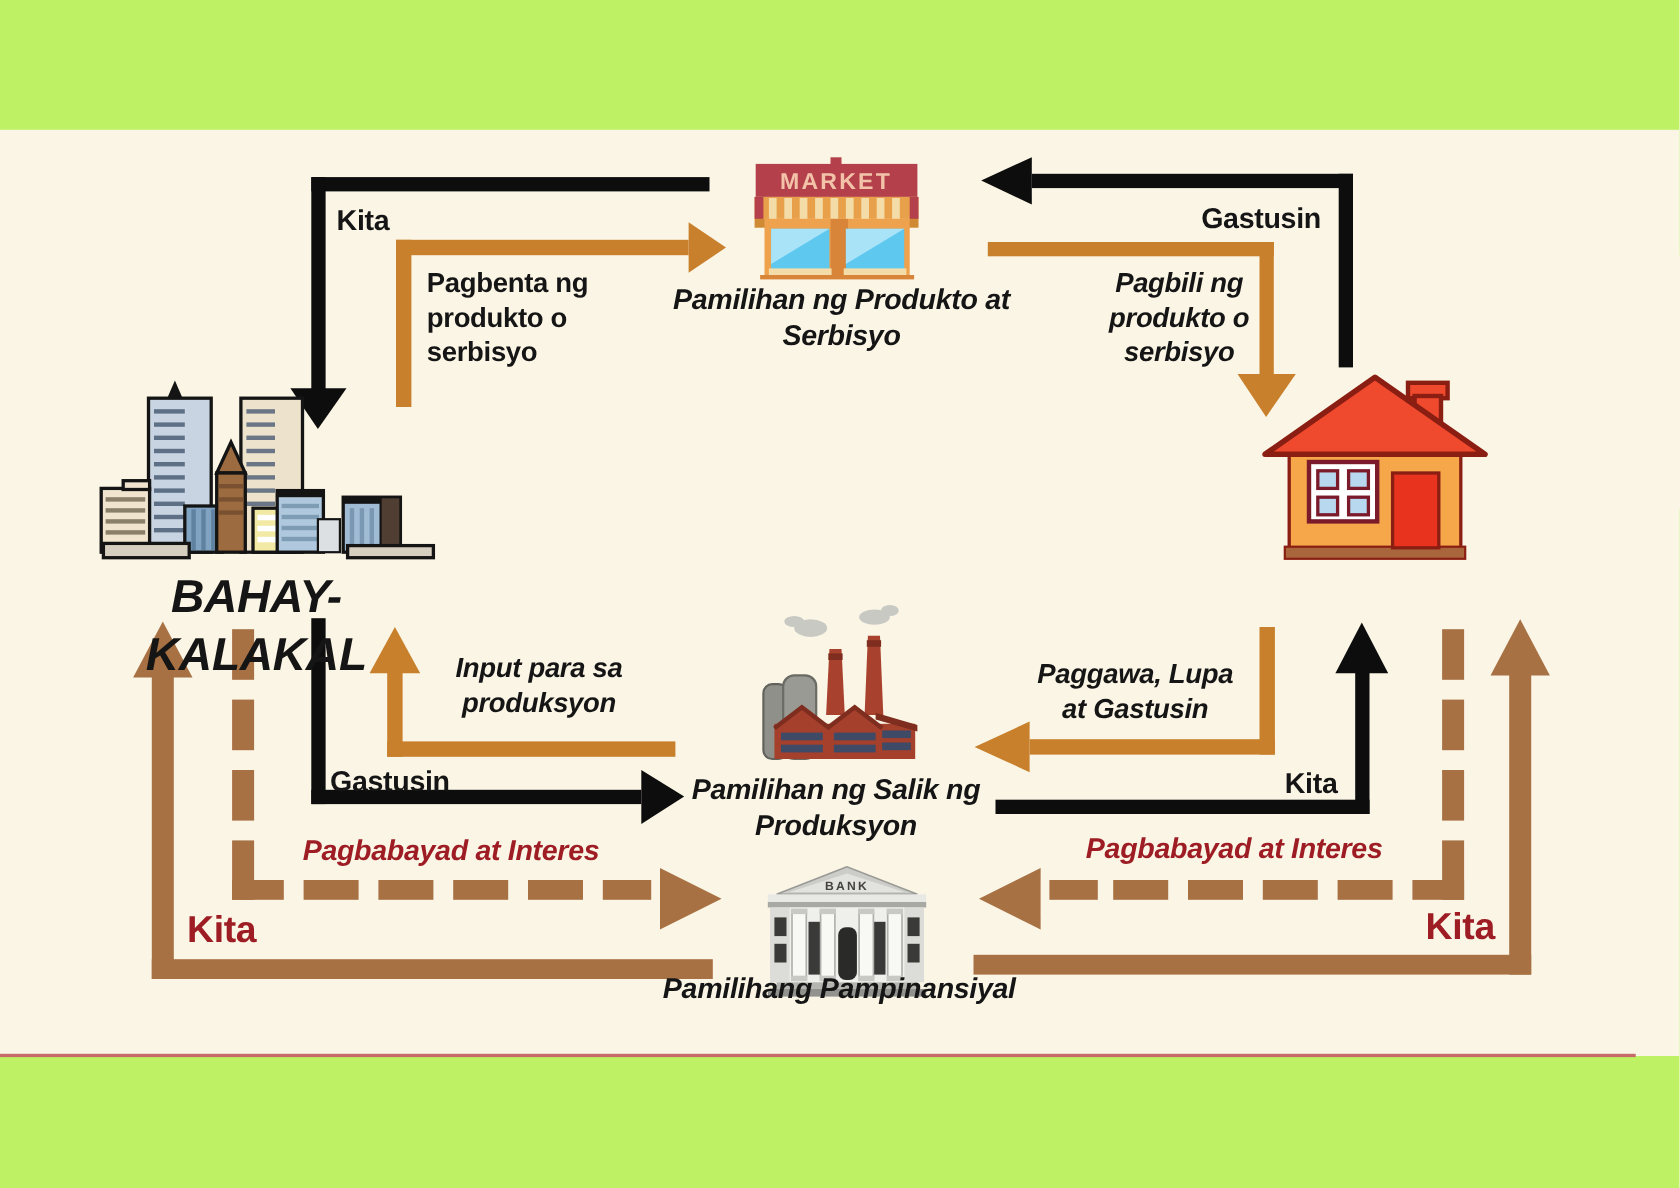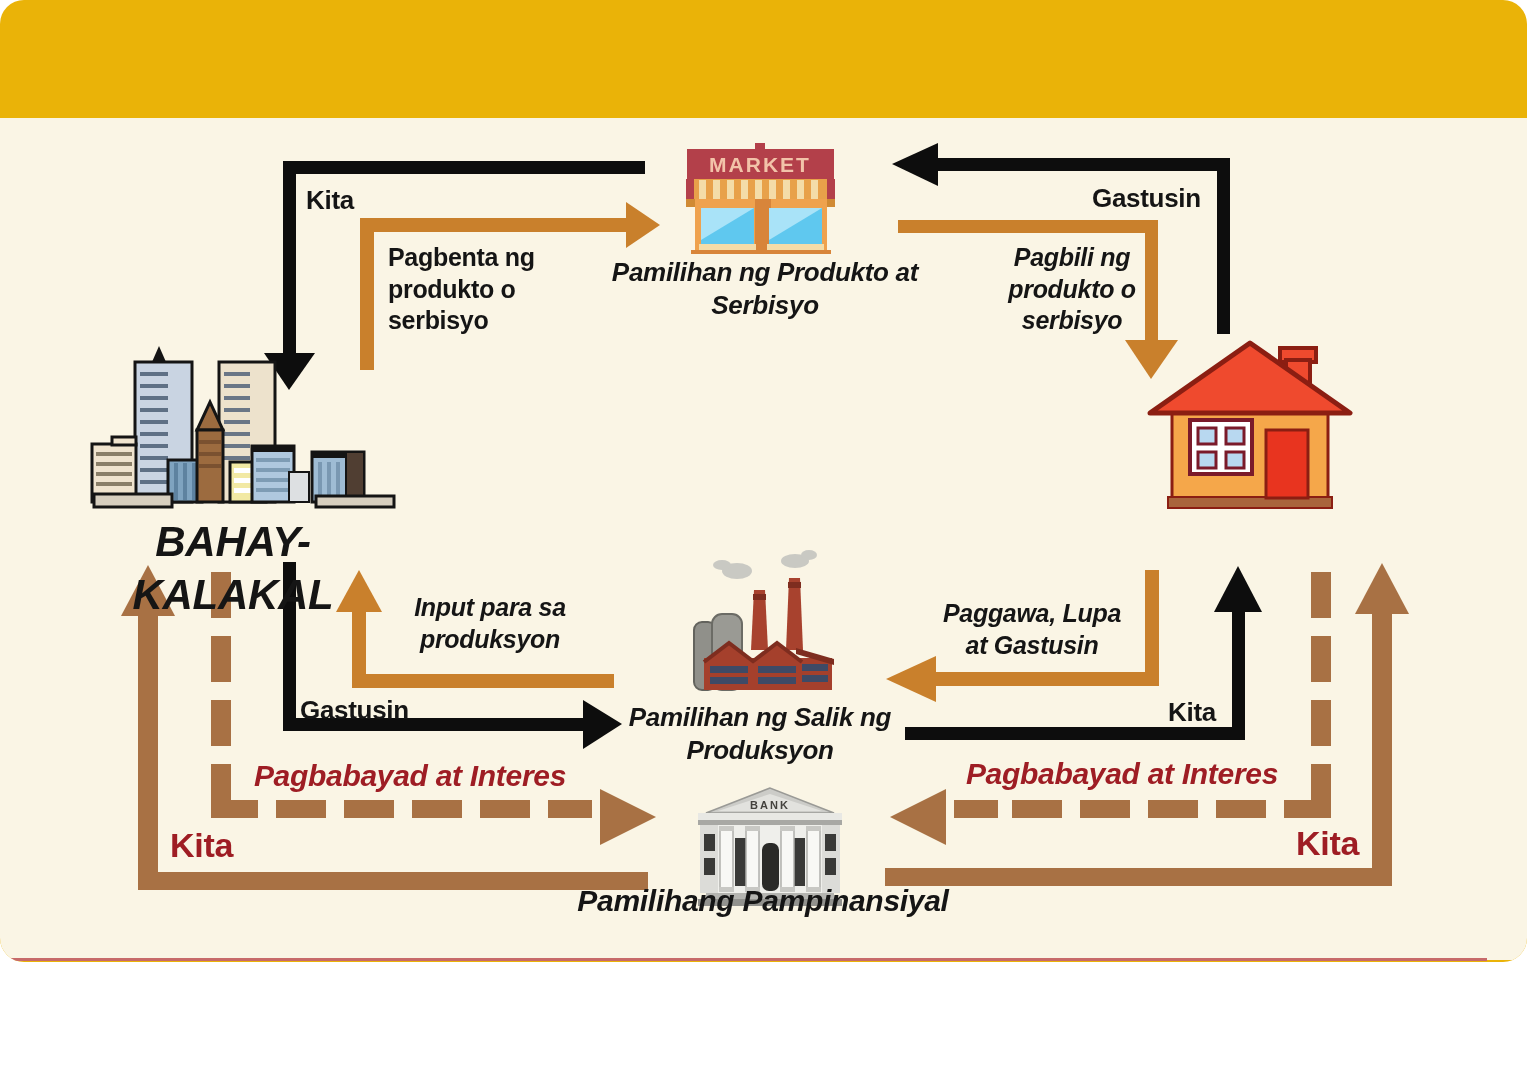--- a/index.html
+++ b/index.html
@@ -1,29 +1,29 @@
 <!DOCTYPE html>
 <html><head>
 <meta charset="utf-8">
 <style>
   html,body{margin:0;padding:0;background:#ffffff;}
   .stage{
-    position:relative;width:1527px;height:962px;overflow:hidden;
-    background:#eab308;font-family:"Liberation Sans","DejaVu Sans",sans-serif;border-radius:24px;
+    position:relative;width:1527px;height:1080px;overflow:hidden;
+    background:#bef264;font-family:"Liberation Sans","DejaVu Sans",sans-serif;
   }
   .cream{position:absolute;left:0;top:118px;width:1527px;height:842px;background:#FAF5E5;}
   .bottom-line{position:absolute;left:0;top:958px;width:1487px;height:3px;background:#C76A6A;}
   svg.layer{position:absolute;left:0;top:0;width:1527px;height:1080px;}
   .lbl{
     position:absolute;font-weight:700;color:#151515;
     white-space:pre-line;line-height:1.26;letter-spacing:-0.3px;
   }
   .ctr{text-align:center;font-style:italic;}
   .red{color:#9E1D24;}
-  .fs25{font-size:25px;} .fs26{font-size:26px;} .fs30{font-size:30px;}
+  .fs25{font-size:25px;} .fs26{font-size:26px;} .fs30{font-size:26px;}
   .fs31{font-size:42px;} .fs34{font-size:34px;}
 </style>
 </head>
 <body>
 
 <div class="stage">
   <div class="cream"></div>
 
   <svg class="layer" viewBox="0 0 1527 1080">
 

